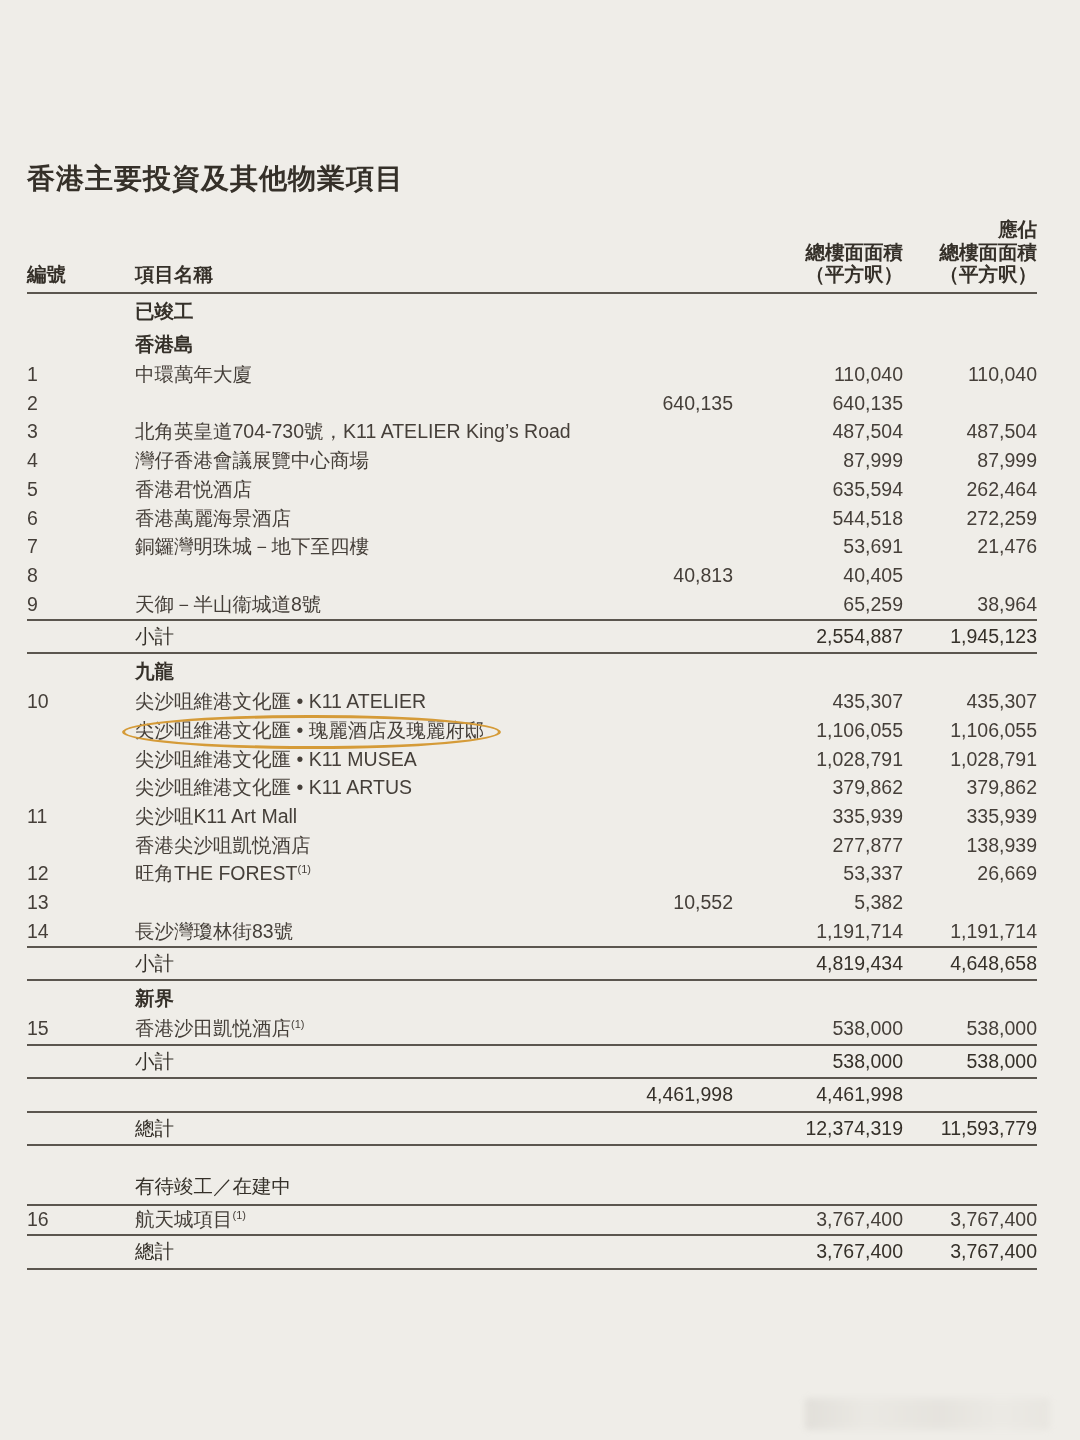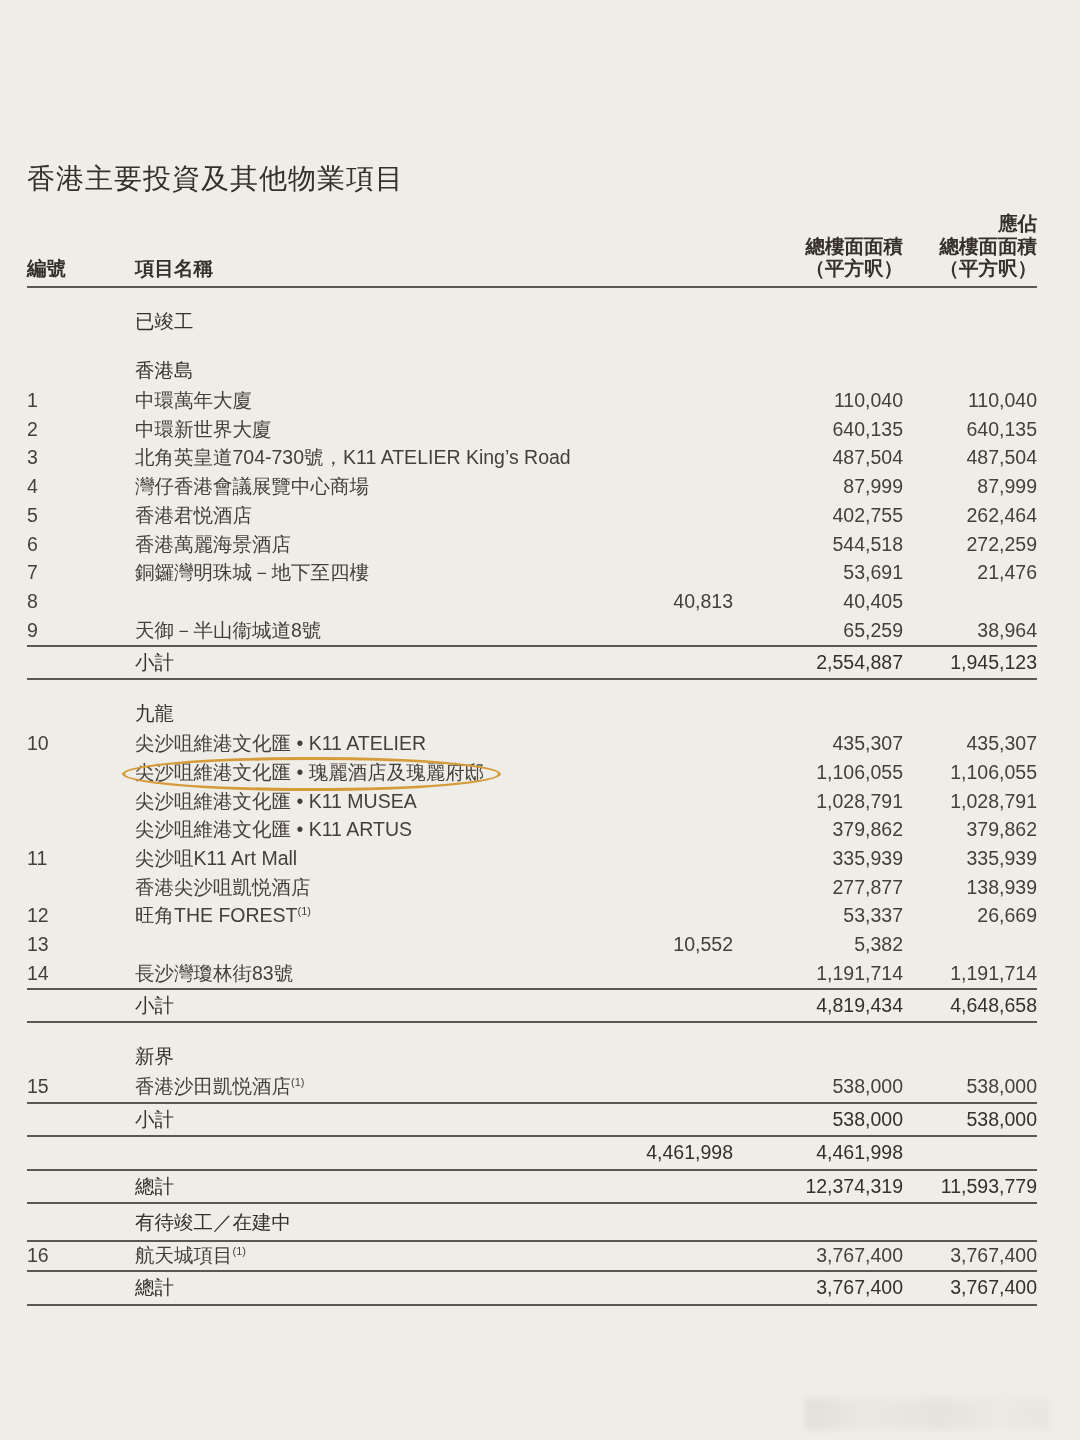--- a/index.html
+++ b/index.html
@@ -17,23 +17,23 @@
     color:var(--ink);
     font-family:"Liberation Sans","DejaVu Sans",sans-serif;
     overflow:hidden;
   }
   .page{
     position:relative;
     width:1080px;height:1440px;
     padding:160px 43px 0 27px;
   }
   .title{
-    margin:0 0 16px 0;
+    margin:0 0 22px 0;
     font-size:28px;
-    font-weight:400;
+    font-weight:700;
     letter-spacing:1px;
     color:var(--ink-strong);
   }
   .row{
     display:grid;
     grid-template-columns:108px 1fr 170px 134px;
     align-items:center;
     font-size:19.5px;
     line-height:1.0;
   }
@@ -45,30 +45,30 @@
     border-bottom:2px solid var(--line);
     padding-bottom:7px;
     align-items:end;
     font-weight:700;
     color:var(--ink-strong);
   }
   .hcol{display:flex;flex-direction:column;gap:3px;}
   .hcol span{display:block;text-align:right;}
   
   .row.item{padding:4.6px 0;}
-  .row.group{padding:24px 0 6px;font-weight:400;color:var(--ink-strong);}
+  .row.group{padding:8px 0 6px;font-weight:700;color:var(--ink-strong);}
   .row.ruled{
     border-top:2px solid var(--line);
     border-bottom:2px solid var(--line);
     padding:6px 0;
     font-weight:400;
     color:var(--ink-strong);
   }
   .row.ruled + .row.ruled{border-top:none;}
-  .row.pending-header{margin-top:0;padding:9px 0 7px;}
+  .row.pending-header{margin-top:22px;padding:9px 0 7px;}
   sup{font-size:11px;line-height:0;vertical-align:7px;}
   .nm{position:relative;display:inline-block;}
   .oval-ring{
     position:absolute;
     top:-6px;bottom:-9px;left:-13px;right:-17px;
     border:3px solid var(--accent);
     border-radius:50%;
     pointer-events:none;
   }
   .watermark{
@@ -117,40 +117,39 @@
         <div class="c num"></div>
       </div>
       <div class="row item">
         <div class="c id">1</div>
         <div class="c name"><span class="nm">中環萬年大廈</span></div>
         <div class="c num">110,040</div>
         <div class="c num">110,040</div>
       </div>
       <div class="row item">
         <div class="c id">2</div>
-        <div class="c name"><span class="nm">中環新世界大廈</span></div>
         <div class="c num">640,135</div>
         <div class="c num">640,135</div>
       </div>
       <div class="row item">
         <div class="c id">3</div>
         <div class="c name"><span class="nm">北角英皇道704-730號，K11 ATELIER King’s Road</span></div>
         <div class="c num">487,504</div>
         <div class="c num">487,504</div>
       </div>
       <div class="row item">
         <div class="c id">4</div>
         <div class="c name"><span class="nm">灣仔香港會議展覽中心商場</span></div>
         <div class="c num">87,999</div>
         <div class="c num">87,999</div>
       </div>
       <div class="row item">
         <div class="c id">5</div>
         <div class="c name"><span class="nm">香港君悦酒店</span></div>
-        <div class="c num">402,755</div>
+        <div class="c num">635,594</div>
         <div class="c num">262,464</div>
       </div>
       <div class="row item">
         <div class="c id">6</div>
         <div class="c name"><span class="nm">香港萬麗海景酒店</span></div>
         <div class="c num">544,518</div>
         <div class="c num">272,259</div>
       </div>
       <div class="row item">
         <div class="c id">7</div>

